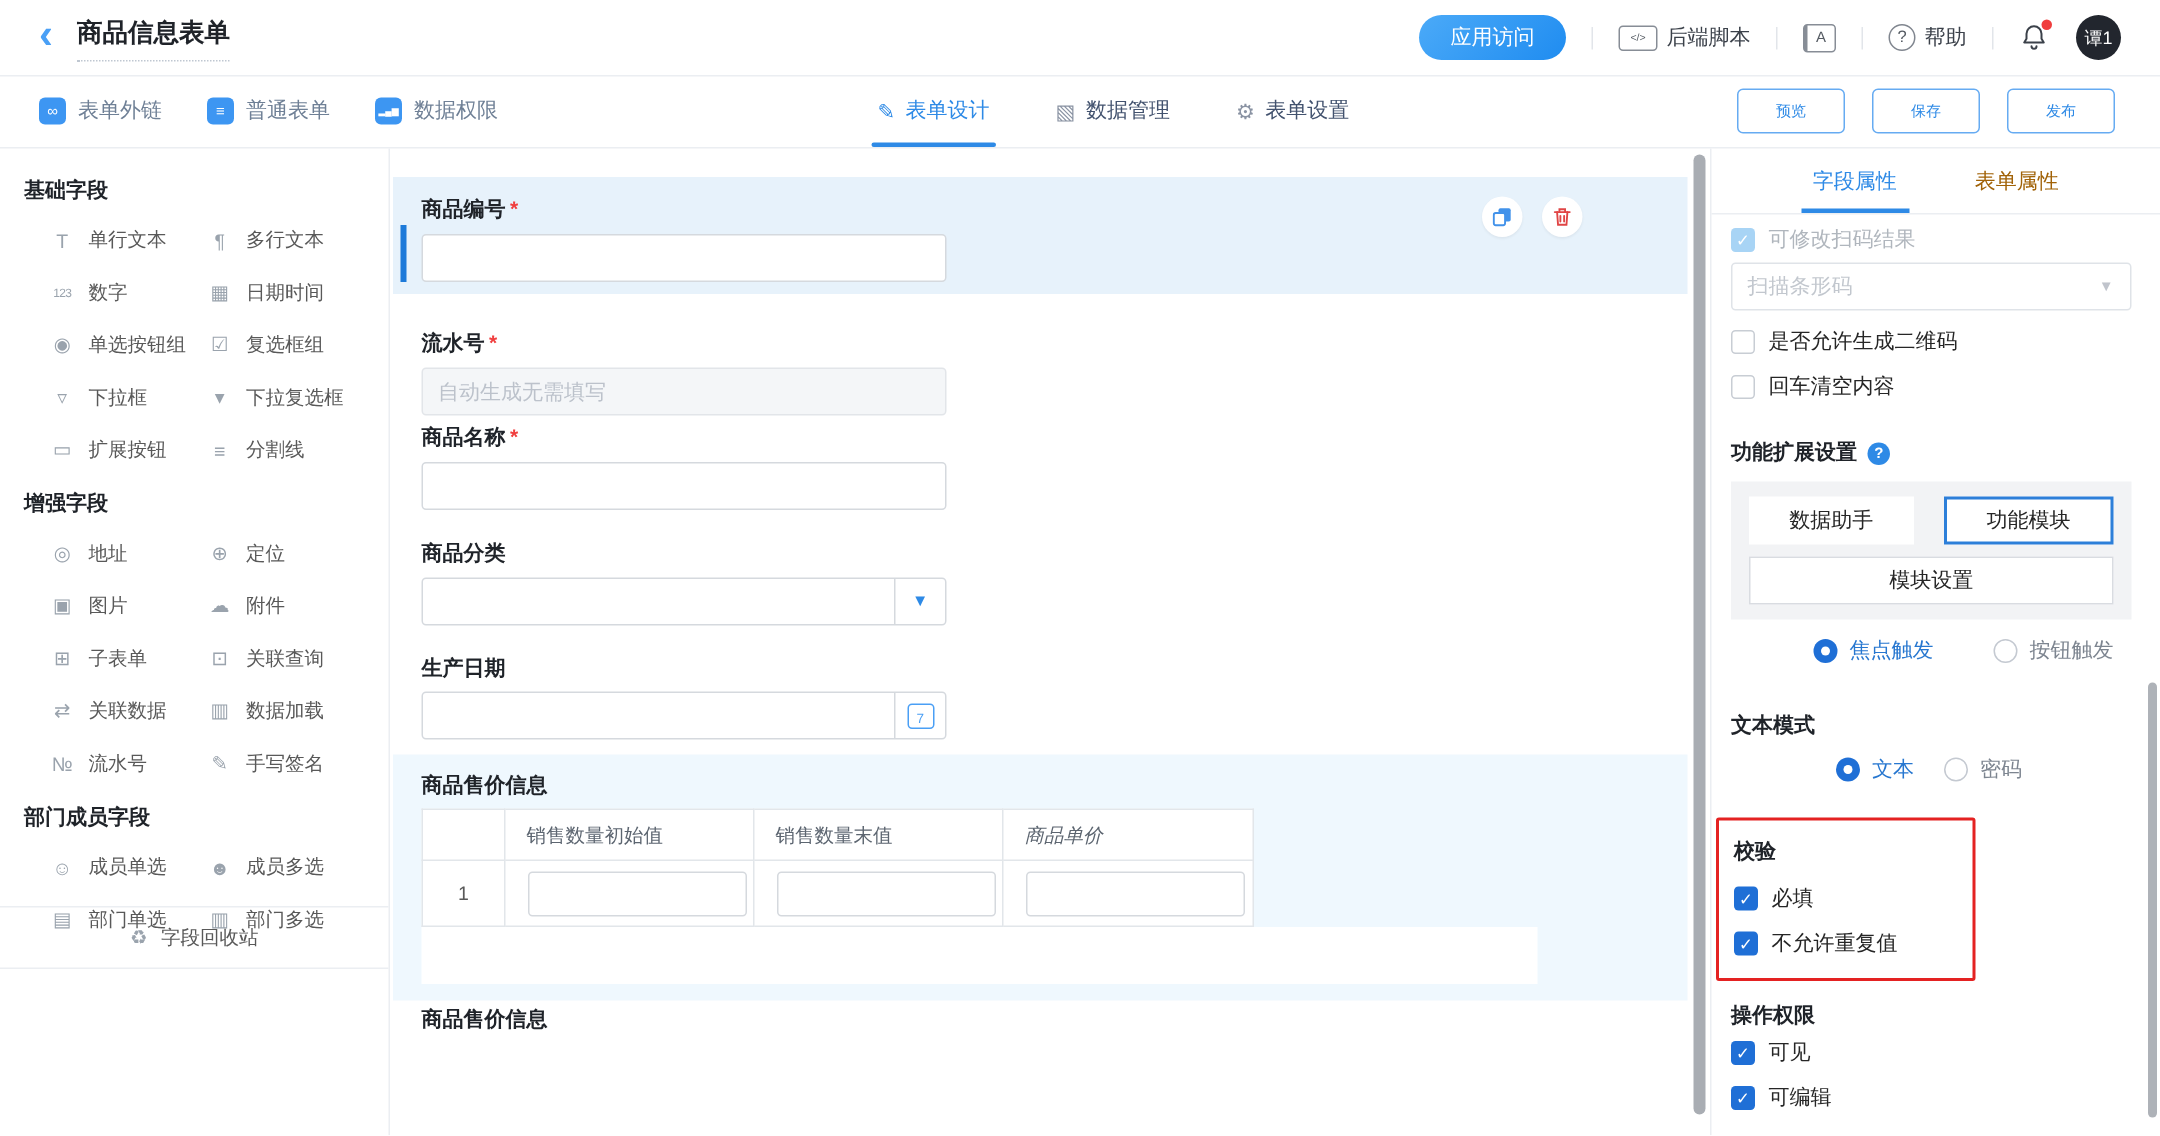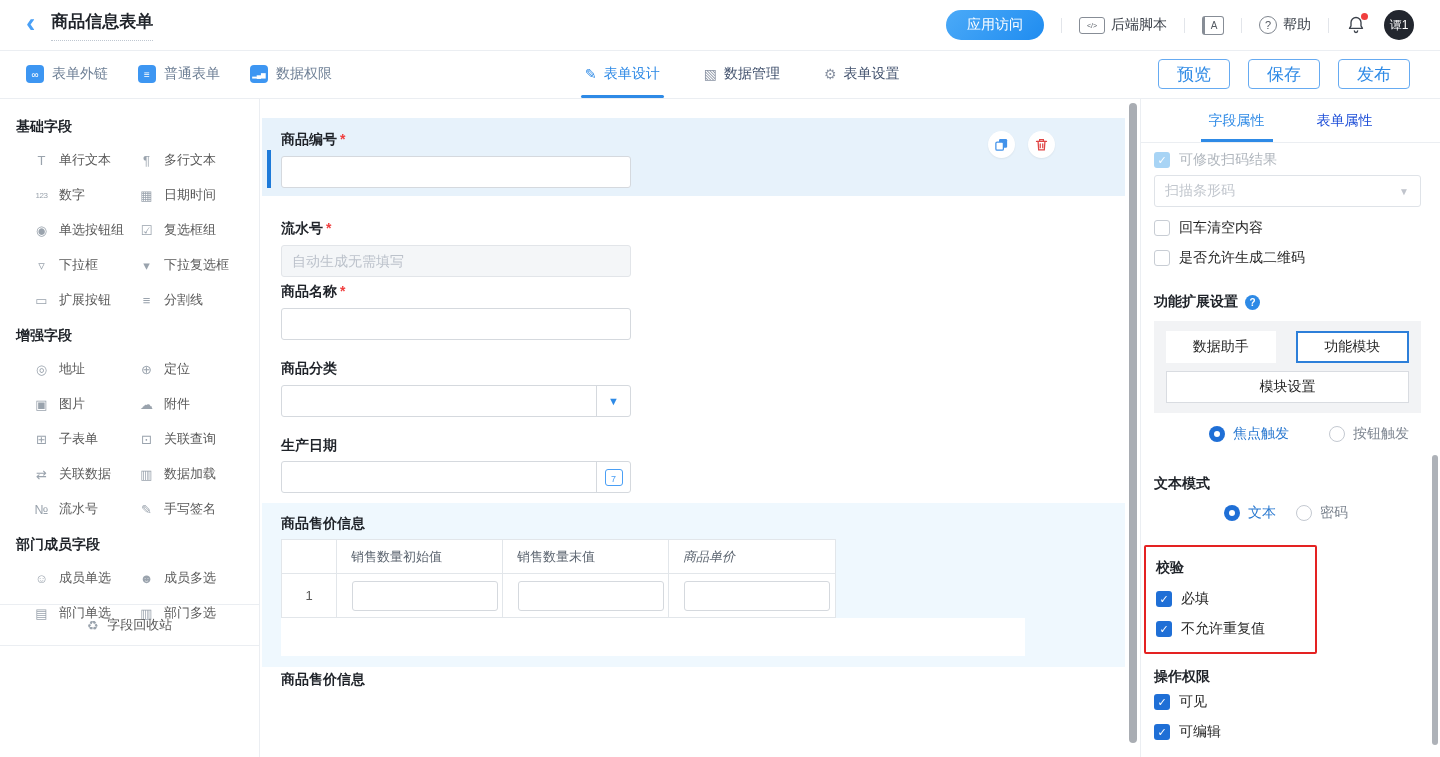--- a/index.html
+++ b/index.html
@@ -39,21 +39,21 @@
   .tb-tabs{position:absolute;left:585px;top:0;height:48px;display:flex;gap:44px;}
   .tb-tab{display:flex;align-items:center;gap:7px;font-size:14px;color:#42526e;height:100%;
           position:relative;cursor:pointer;}
   .tb-tab .ticon{font-size:14px;color:#8a93a3;}
   .tb-tab.active{color:#2e8ae6;}
   .tb-tab.active .ticon{color:#2e8ae6;}
   .tb-tab.active::after{content:"";position:absolute;left:-4px;right:-4px;bottom:0;height:3px;
           background:#2e8ae6;border-radius:2px;}
   .tb-actions{margin-left:auto;display:flex;gap:18px;margin-right:30px;}
   .btn-outline{min-width:72px;height:30px;border:1px solid #66abf2;border-radius:4px;background:#fff;
-          color:#2e8ae6;font-size:17px;display:flex;align-items:center;justify-content:center;
+          color:#2e8ae6;font-size:10px;display:flex;align-items:center;justify-content:center;
           box-sizing:border-box;cursor:pointer;}
 
   
   .sidebar{position:absolute;top:98px;left:0;width:260px;bottom:0;background:#fff;
            border-right:1px solid #ebeef2;box-sizing:border-box;}
   .sb-inner{padding:20px 0 0 16px;}
   .sb-title{font-size:14px;font-weight:700;color:#1f2329;margin-top:18px;}
   .sb-title:first-child{margin-top:0;}
   .sb-grid{display:grid;grid-template-columns:105px auto;row-gap:17px;margin:15px 0 0 17px;}
   .sb-item{display:flex;align-items:center;gap:9px;font-size:13px;color:#595959;cursor:pointer;}
@@ -106,21 +106,21 @@
   .add-strip{width:744px;height:38px;background:#fff;}
   .partial-label{margin-top:4px;padding-left:21px;font-size:14px;font-weight:700;color:#1f2329;}
   .cv-scroll{position:absolute;top:5px;right:3px;width:8px;height:640px;background:#a9adb3;
        border-radius:4px;cursor:pointer;}
 
   
   .rpanel{position:absolute;top:98px;right:0;width:300px;bottom:0;background:#fff;
        border-left:1px solid #ebeef2;box-sizing:border-box;}
   .rp-tabs{height:44px;border-bottom:1px solid #ebeef2;display:flex;align-items:center;
        justify-content:center;gap:52px;}
-  .rp-tab{font-size:14px;color:#1d4ed8;height:44px;line-height:44px;position:relative;cursor:pointer;}
+  .rp-tab{font-size:14px;color:#a16207;height:44px;line-height:44px;position:relative;cursor:pointer;}
   .rp-tab.active{color:#2e8ae6;}
   .rp-tab.active::after{content:"";position:absolute;left:-8px;right:-8px;bottom:0;height:3px;background:#2e8ae6;}
   .rp-body{padding:8px 20px 0 13px;position:relative;}
   .chk-row{display:flex;align-items:center;gap:9px;font-size:14px;color:#262626;}
   .cb{width:16px;height:16px;border-radius:3px;box-sizing:border-box;flex:none;display:flex;
       align-items:center;justify-content:center;font-size:11px;color:#fff;cursor:pointer;}
   .cb.on{background:#1f6fd6;}
   .cb.on::before{content:"✓";}
   .cb.dis{background:#a8d4f5;}
   .cb.dis::before{content:"✓";}
@@ -436,26 +436,26 @@
         <span class="dis-label">可修改扫码结果</span>
       </div>
 
       <div class="rp-select">
         <span>扫描条形码</span>
         <span class="arrow">▼</span>
       </div>
 
       <div class="chk-row" style="margin-top:12px;">
         <span class="cb off"></span>
-        <span>回车清空内容</span>
+        <span>是否允许生成二维码</span>
       </div>
 
       <div class="chk-row" style="margin-top:12px;">
         <span class="cb off"></span>
-        <span>是否允许生成二维码</span>
+        <span>回车清空内容</span>
       </div>
 
       <div class="sec-title" style="margin-top:26px;">
         <span>功能扩展设置</span>
         <span class="q">?</span>
       </div>
 
       <div class="ext-panel">
         <div class="ext-tabs">
           <div class="ext-tab">数据助手</div>

